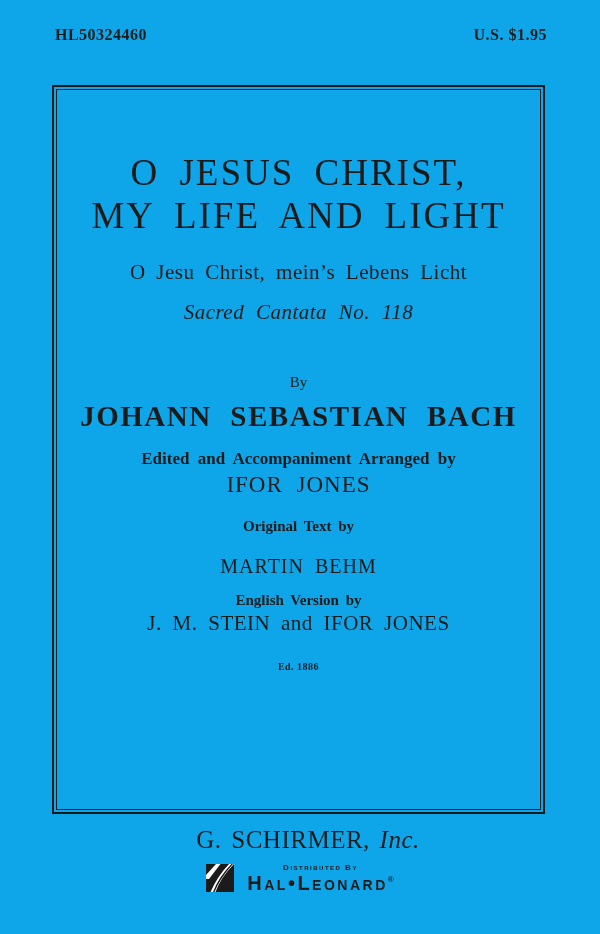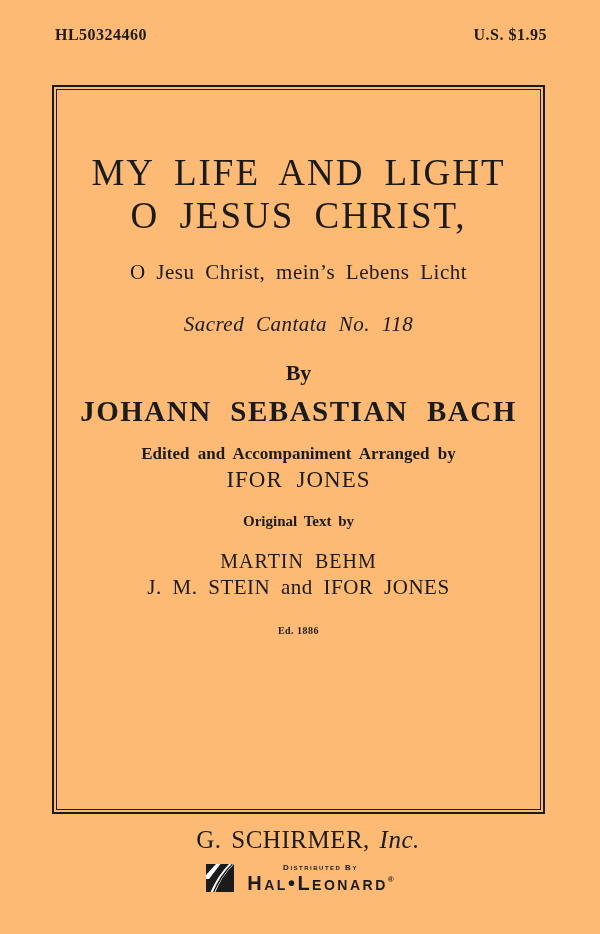--- a/index.html
+++ b/index.html
@@ -4,21 +4,21 @@
 <style>
   html, body { margin: 0; padding: 0; }
   body {
     width: 600px; height: 934px;
     background: #f4f4f2;
     font-family: "Liberation Serif", serif;
   }
   .page {
     position: relative;
     width: 600px; height: 934px;
-    background: #fdba74;
+    background: #0ea5e9;
     color: #1b1b1b;
     overflow: hidden;
   }
   
   .catalog {
     position: absolute; left: 55px; top: 26px;
     font-size: 16px; font-weight: bold; letter-spacing: 0.5px;
   }
   .price {
     position: absolute; right: 53px; top: 26px;
@@ -45,30 +45,30 @@
     letter-spacing: 2px;
     word-spacing: 9px;
   }
   .subtitle {
     margin-top: 22px;
     font-size: 21px;
     word-spacing: 5px;
     letter-spacing: 0.5px;
   }
   .cantata {
-    margin-top: 27px;
+    margin-top: 15px;
     font-size: 21px;
     font-style: italic;
     word-spacing: 6px;
     letter-spacing: 0.5px;
   }
   .by-label {
-    margin-top: 23px;
-    font-size: 22px;
-    font-weight: bold;
+    margin-top: 49px;
+    font-size: 15px;
+    font-weight: normal;
   }
   .composer {
     margin-top: 9px;
     font-size: 29px;
     letter-spacing: 1.5px;
     word-spacing: 10px;
     font-weight: bold;
   }
   .arr-label {
     margin-top: 16px;
@@ -162,38 +162,39 @@
 
 <div class="page">
 
   <div class="catalog">HL50324460</div>
   <div class="price">U.S. $1.95</div>
 
   <div class="frame">
     <div class="frame-inner">
 
       <div class="title">
+        <div>O JESUS CHRIST,</div>
         <div>MY LIFE AND LIGHT</div>
-        <div>O JESUS CHRIST,</div>
       </div>
 
       <div class="subtitle">O Jesu Christ, mein’s Lebens Licht</div>
 
       <div class="cantata">Sacred Cantata No. 118</div>
 
       <div class="by-label">By</div>
 
       <div class="composer">JOHANN SEBASTIAN BACH</div>
 
       <div class="arr-label">Edited and Accompaniment Arranged by</div>
       <div class="arranger">IFOR JONES</div>
 
       <div class="orig-label">Original Text by</div>
       <div class="orig-author">MARTIN BEHM</div>
 
+      <div class="eng-label">English Version by</div>
       <div class="eng-authors">J. M. STEIN and IFOR JONES</div>
 
       <div class="edition">Ed. 1886</div>
 
     </div>
   </div>
 
   <div class="publisher">
     <span>G. SCHIRMER,</span>
     <span class="inc">Inc.</span>

